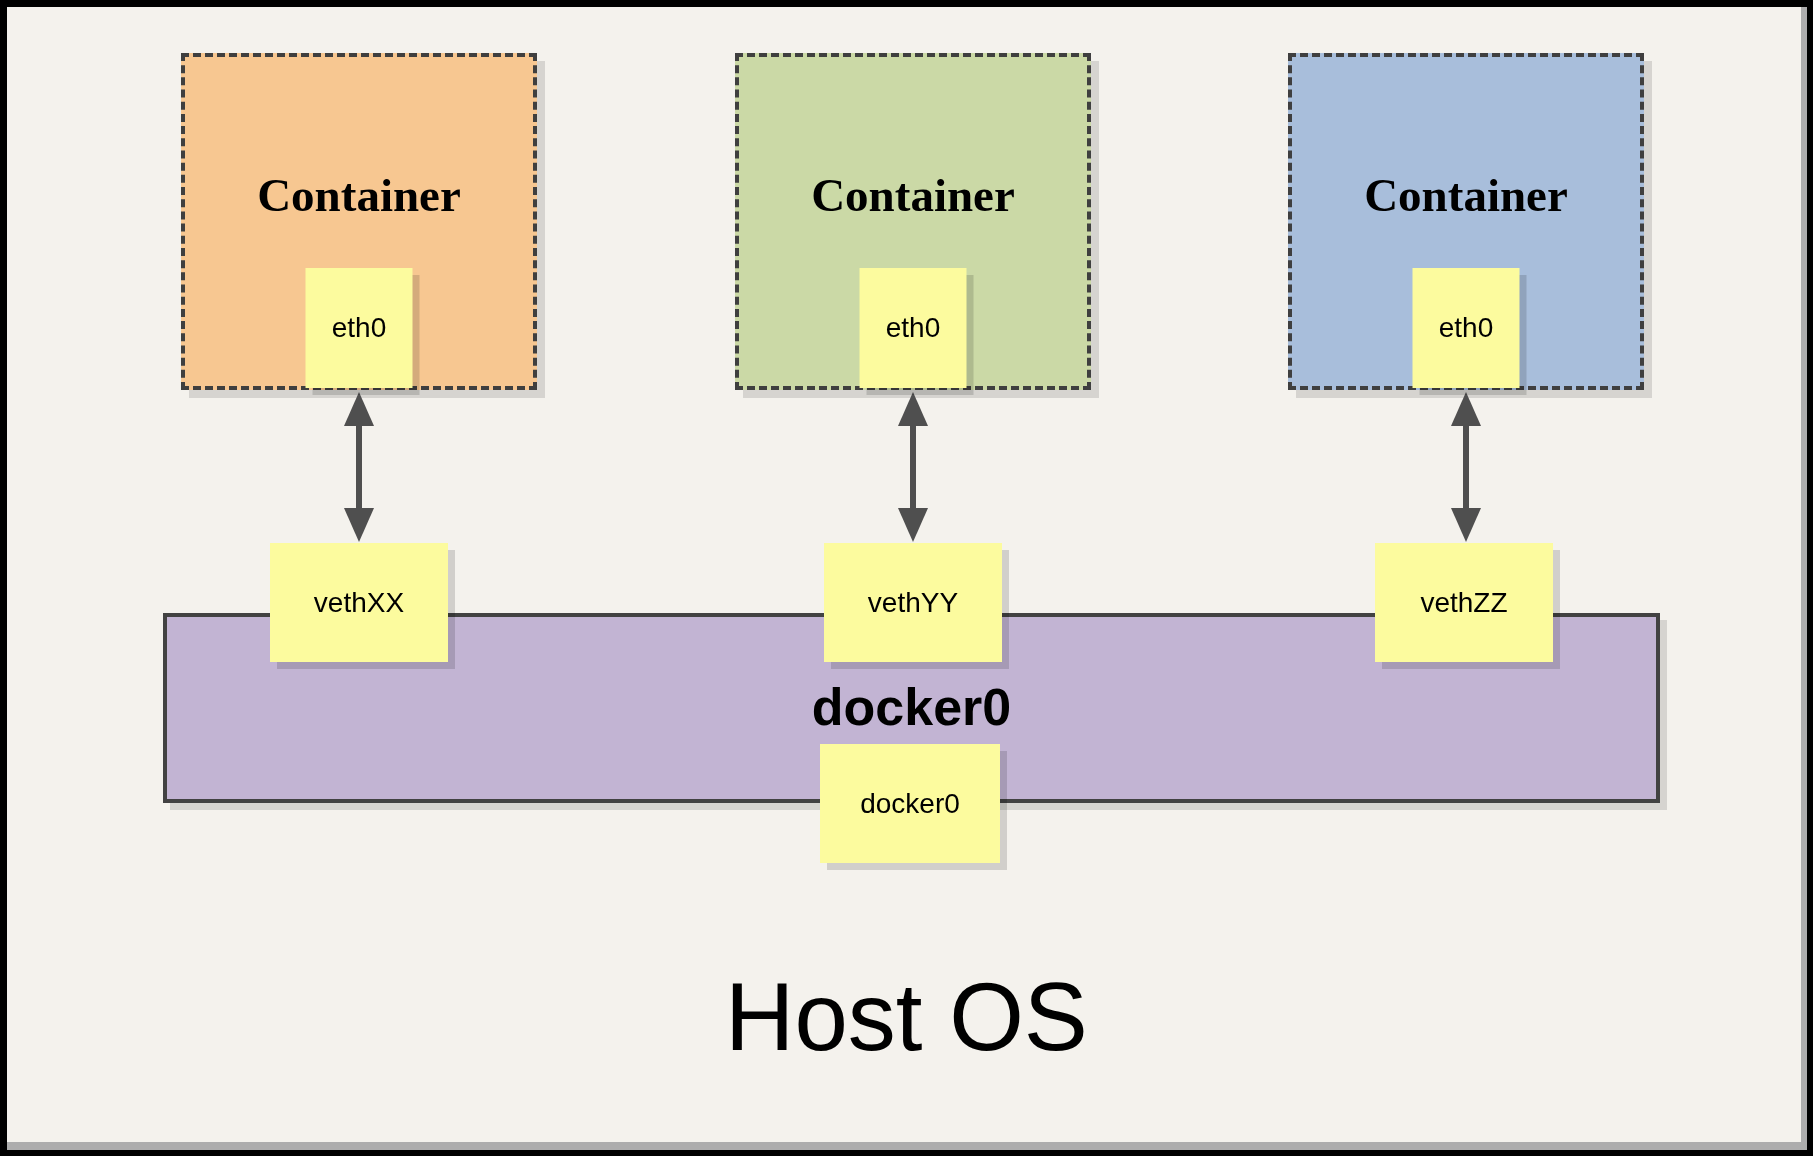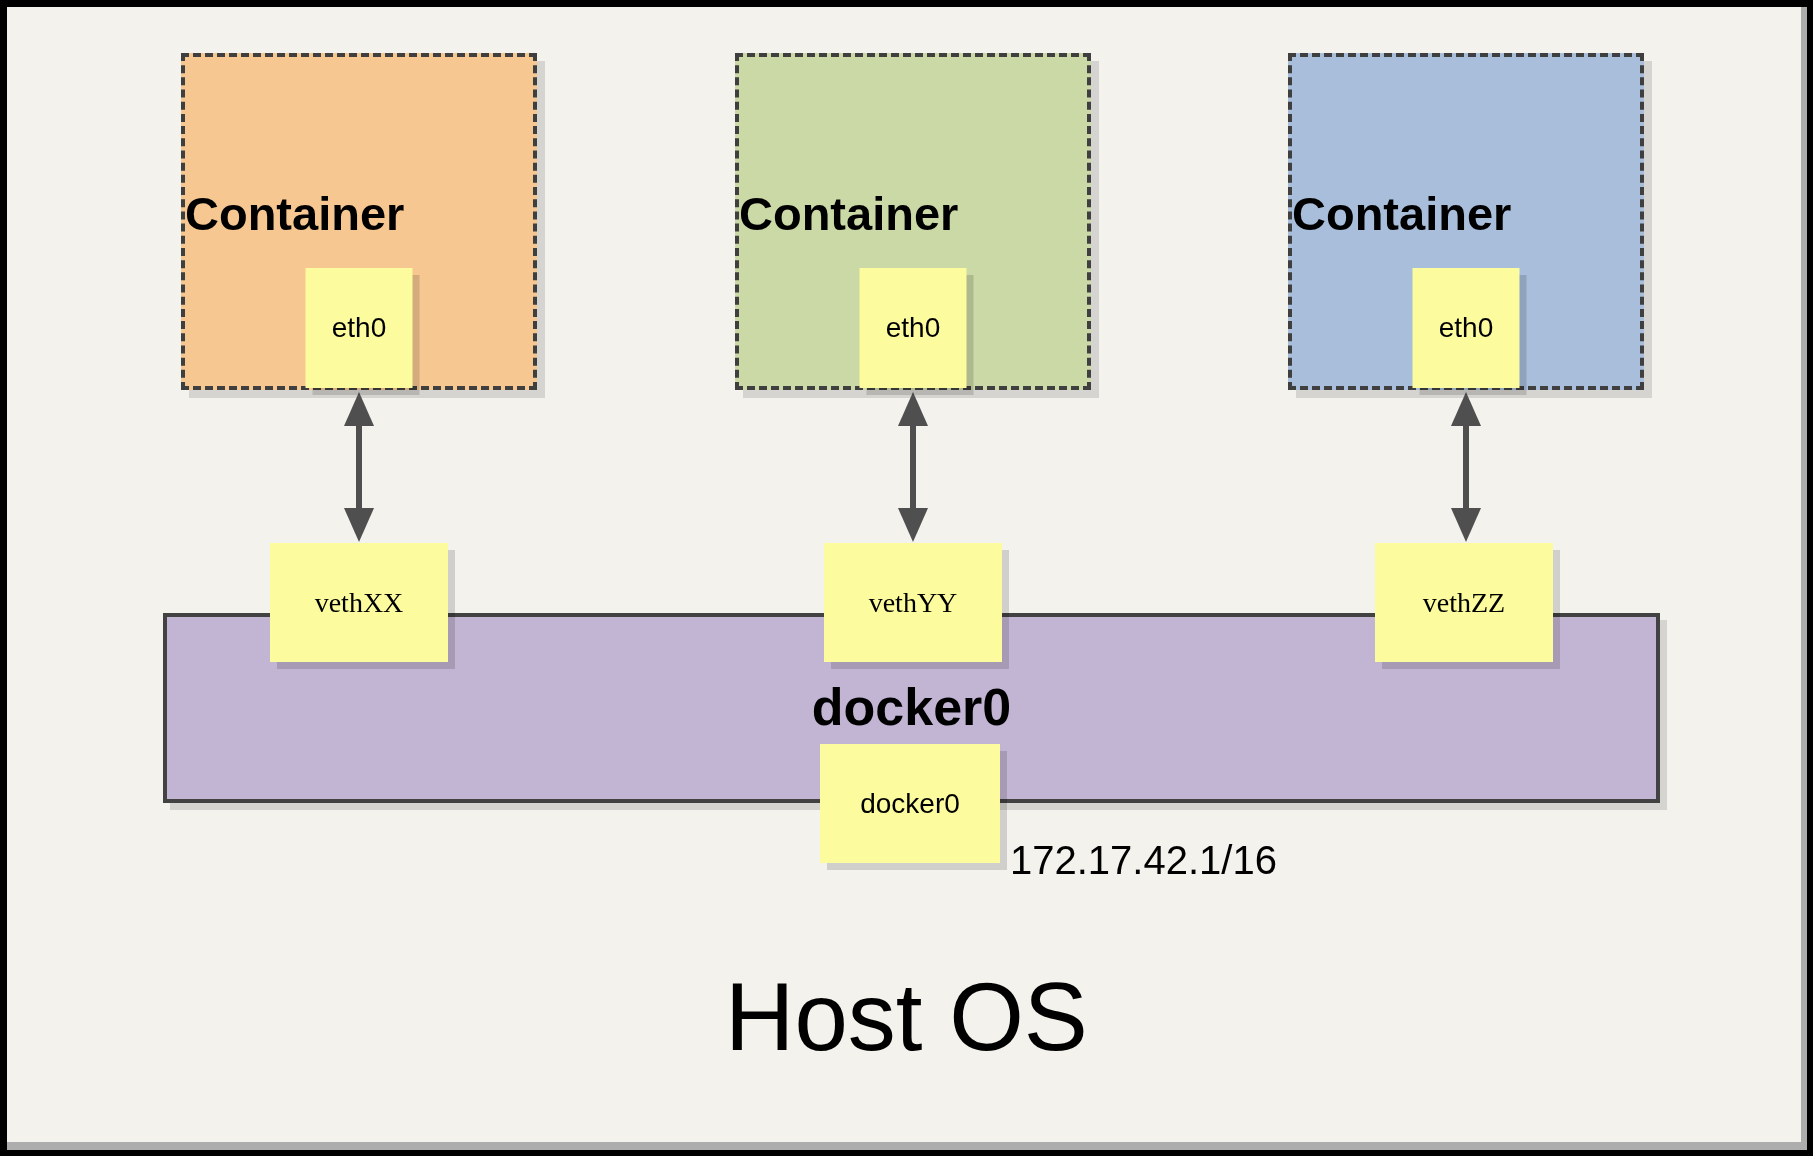--- a/index.html
+++ b/index.html
@@ -23,38 +23,38 @@
   .cbox{
     position:absolute;top:53px;width:356px;height:337px;
     box-sizing:border-box;
     border:4px dashed #3F3F3F;
     box-shadow:8px 8px 0 rgba(0,0,0,0.12);
   }
   .cbox.c1{left:181px;}
   .cbox.c2{left:735px;}
   .cbox.c3{left:1288px;}
   .ctitle{
-    position:absolute;top:133px;left:0;width:100%;
-    text-align:left;
-    font-size:47px;font-weight:bold;line-height:1;
+    position:absolute;top:115px;left:0;width:100%;
+    text-align:center;
+    font-size:47px;font-weight:bold;line-height:1;font-family:Liberation Serif, serif;
   }
   
   .ybox{
     position:absolute;
     background:#FCFB9E;
     box-shadow:7px 7px 0 rgba(0,0,0,0.14);
     display:flex;align-items:center;justify-content:center;
     font-size:28px;line-height:1;
     z-index:3;
   }
   .eth{
     left:50%;transform:translateX(-50%);
     top:211px;width:107px;height:120px;
   }
-  .veth{top:543px;width:178px;height:119px;font-family:Liberation Serif, serif;}
+  .veth{top:543px;width:178px;height:119px;}
   .veth.v1{left:270px;}
   .veth.v2{left:824px;}
   .veth.v3{left:1375px;}
   
   .arrow{
     position:absolute;top:392px;width:30px;height:150px;
     display:flex;flex-direction:column;align-items:center;
     z-index:2;
   }
   .arrow.a1{left:344px;}
@@ -129,16 +129,15 @@
     <div class="tri down"></div>
   </div>
 
   <div class="ybox veth v1">vethXX</div>
   <div class="ybox veth v2">vethYY</div>
   <div class="ybox veth v3">vethZZ</div>
 
   <div class="bridge" style="background-color: rgb(194, 180, 211);"></div>
   <div class="bridge-label">docker0</div>
   <div class="ybox dbox">docker0</div>
-  <div class="ip">172.17.42.1/16</div>
 
   <div class="host">Host OS</div>
 </div>
 
 </body></html>

